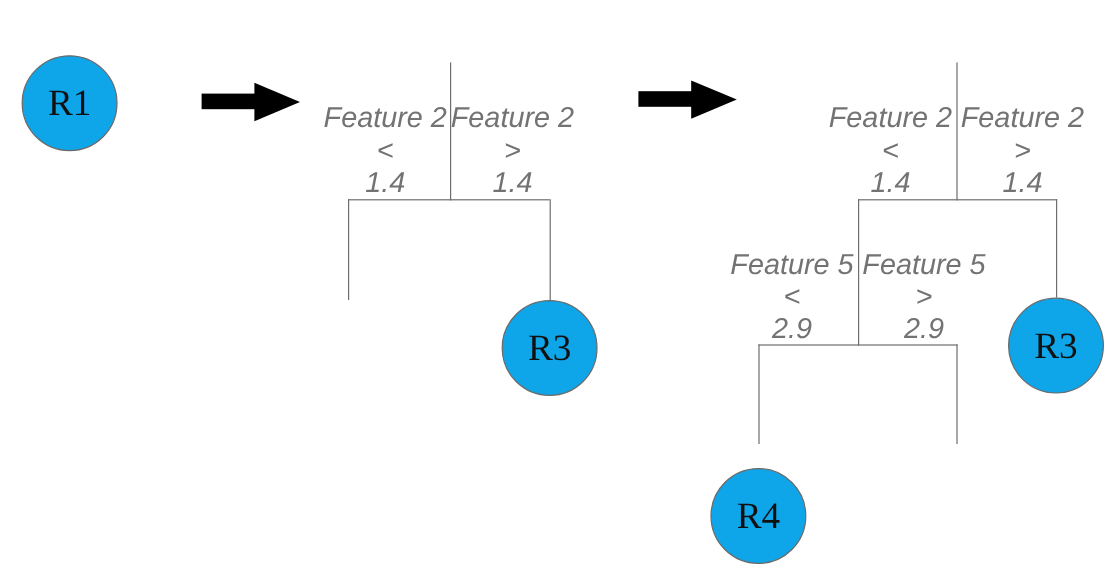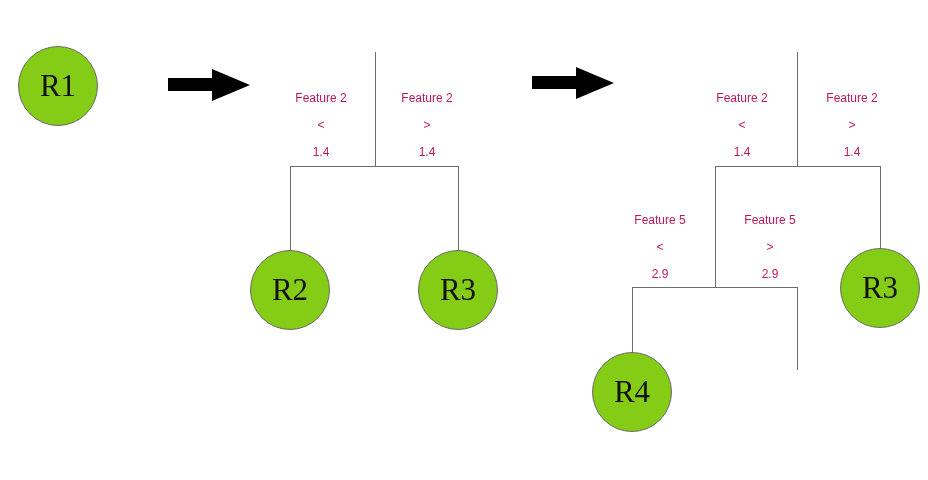--- a/index.html
+++ b/index.html
@@ -17,40 +17,41 @@
     height: 80px;
     border: 1px solid #6a6a6a;
     border-radius: 50%;
     box-sizing: border-box;
     display: flex;
     align-items: center;
     justify-content: center;
     font-family: "Liberation Serif", serif;
     font-size: 31px;
     color: #111111;
-    background: #84cc16;
+    background: #0ea5e9;
   }
   .vline {
     position: absolute;
     width: 1px;
     background: #6e6e6e;
   }
   .hline {
     position: absolute;
     height: 1px;
     background: #6e6e6e;
   }
   .branch-label {
     position: absolute;
     width: 110px;
     text-align: center;
-    font-size: 12px;
+    font-size: 24px;
     line-height: 27px;
-    color: #be185d;
+    color: #737373;
     white-space: nowrap;
+    font-style: italic;
   }
   .arrow {
     position: absolute;
     width: 82px;
     height: 32px;
   }
   .arrow .shaft {
     position: absolute;
     left: 0;
     top: 9px;
@@ -92,23 +93,20 @@
     <div>Feature 2</div>
     <div>&lt;</div>
     <div>1.4</div>
   </div>
   <div class="branch-label" style="left:372px; top:85px;">
     <div>Feature 2</div>
     <div>&gt;</div>
     <div>1.4</div>
   </div>
 
-  <div class="node" style="left:250px; top:250px;">
-    <span>R2</span>
-  </div>
   <div class="node" style="left:418px; top:250px;">
     <span>R3</span>
   </div>
 
   <div class="arrow" style="left:532px; top:67px;">
     <div class="shaft"></div>
     <div class="head"></div>
   </div>
 
   <div class="vline" style="left:797px; top:52px; height:115px;"></div>
@@ -136,17 +134,17 @@
   </div>
   <div class="branch-label" style="left:715px; top:207px;">
     <div>Feature 5</div>
     <div>&gt;</div>
     <div>2.9</div>
   </div>
 
   <div class="node" style="left:840px; top:248px;">
     <span>R3</span>
   </div>
-  <div class="node" style="left:592px; top:352px;">
+  <div class="node" style="left:592px; top:390px;">
     <span>R4</span>
   </div>
 
 </div>
 
 </body></html>

